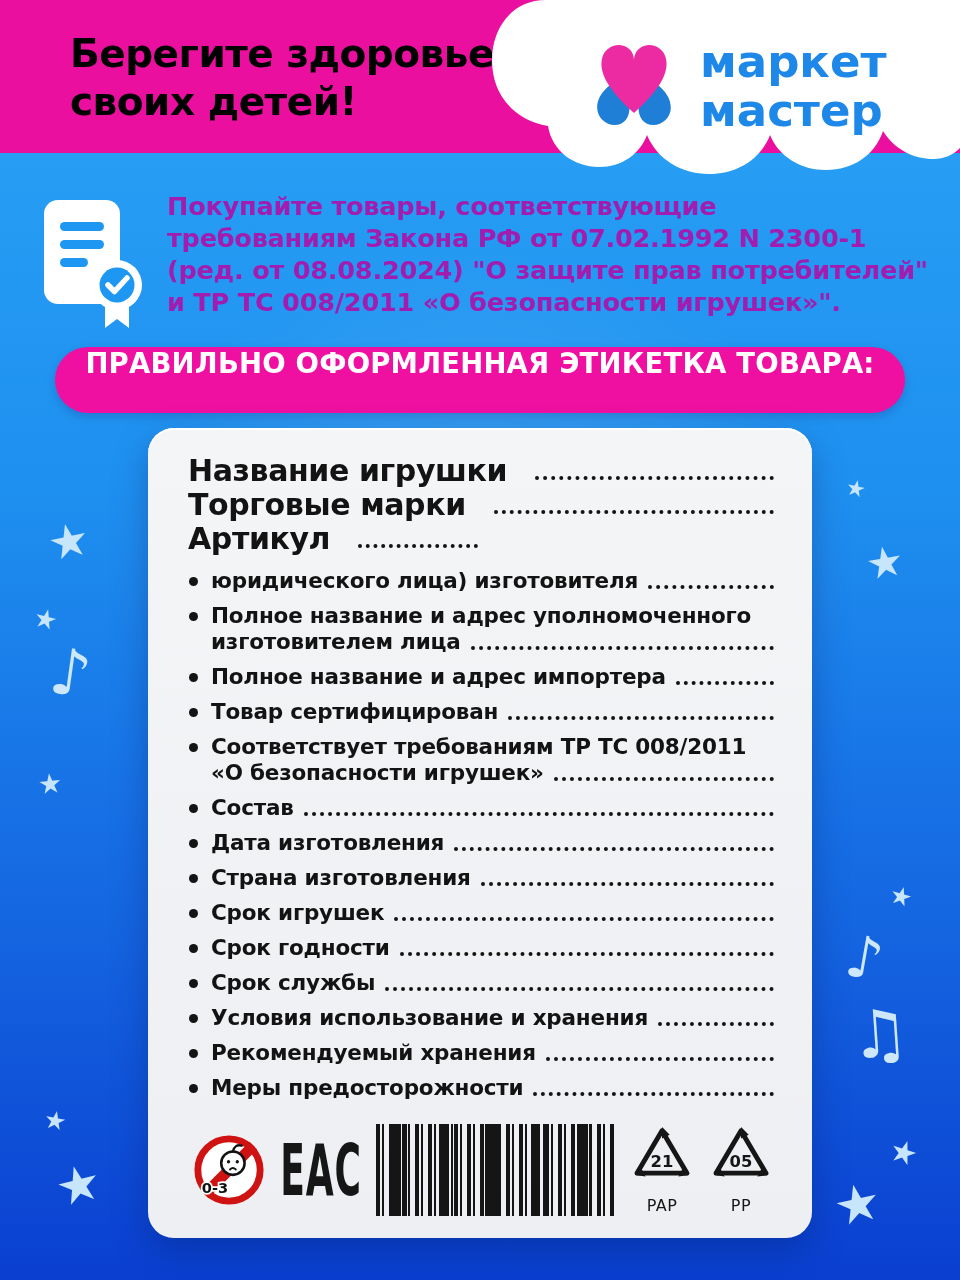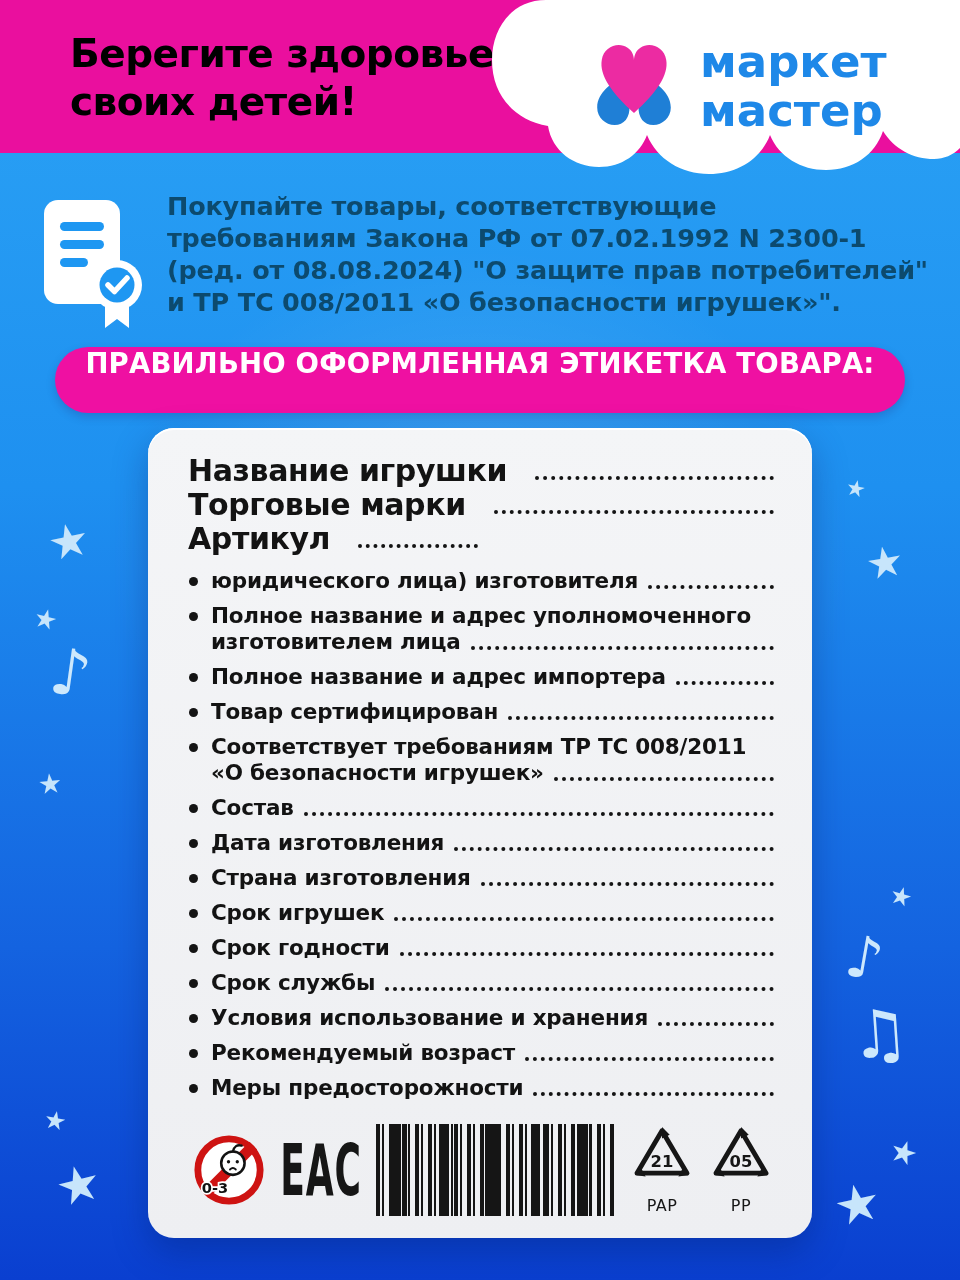--- a/index.html
+++ b/index.html
@@ -22,21 +22,21 @@
   .logo-mark{position:absolute;left:588px;top:30px;width:92px;height:110px;}
   .logo-text{
     position:absolute;left:700px;top:38px;margin:0;
     font-size:45px;line-height:1.08;font-weight:700;color:#1E88E8;letter-spacing:0;
   }
 
   
   .intro-icon{position:absolute;left:38px;top:192px;width:104px;height:140px;}
   .intro-text{
     position:absolute;left:167px;top:190px;width:775px;margin:0;
-    font-size:25.5px;line-height:1.26;font-weight:700;color:#0c4a6e;letter-spacing:-.2px;
+    font-size:25.5px;line-height:1.26;font-weight:700;color:#a21caf;letter-spacing:-.2px;
   }
 
   
   .banner{
     position:absolute;left:55px;top:347px;width:850px;height:66px;border-radius:34px;
     background:#EF10A2;display:flex;align-items:flex-start;justify-content:center;
     box-shadow:0 4px 10px rgba(40,0,80,.18);
   }
   .banner-label{font-size:27.5px;font-weight:700;color:#fff;letter-spacing:.2px;}
 
@@ -279,21 +279,21 @@
             <span>Условия использование и хранения</span>
             <span class="leader"></span>
           </div>
       </div>
     </div>
 
     <div class="li">
       <span class="dot"></span>
       <div class="li-body">
         <div class="l1">
-            <span>Рекомендуемый возраст</span>
+            <span>Рекомендуемый хранения</span>
             <span class="leader"></span>
           </div>
       </div>
     </div>
 
     <div class="li">
       <span class="dot"></span>
       <div class="li-body">
         <div class="l1">
             <span>Меры предосторожности</span>

